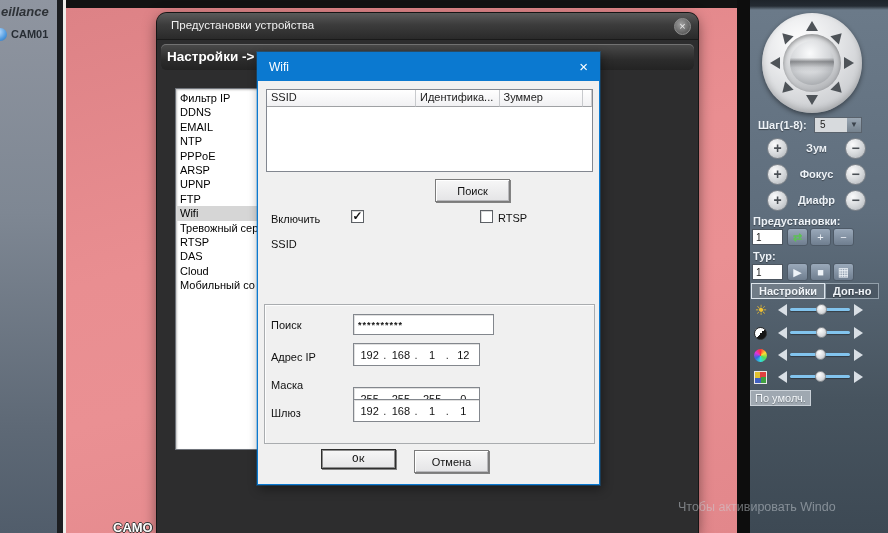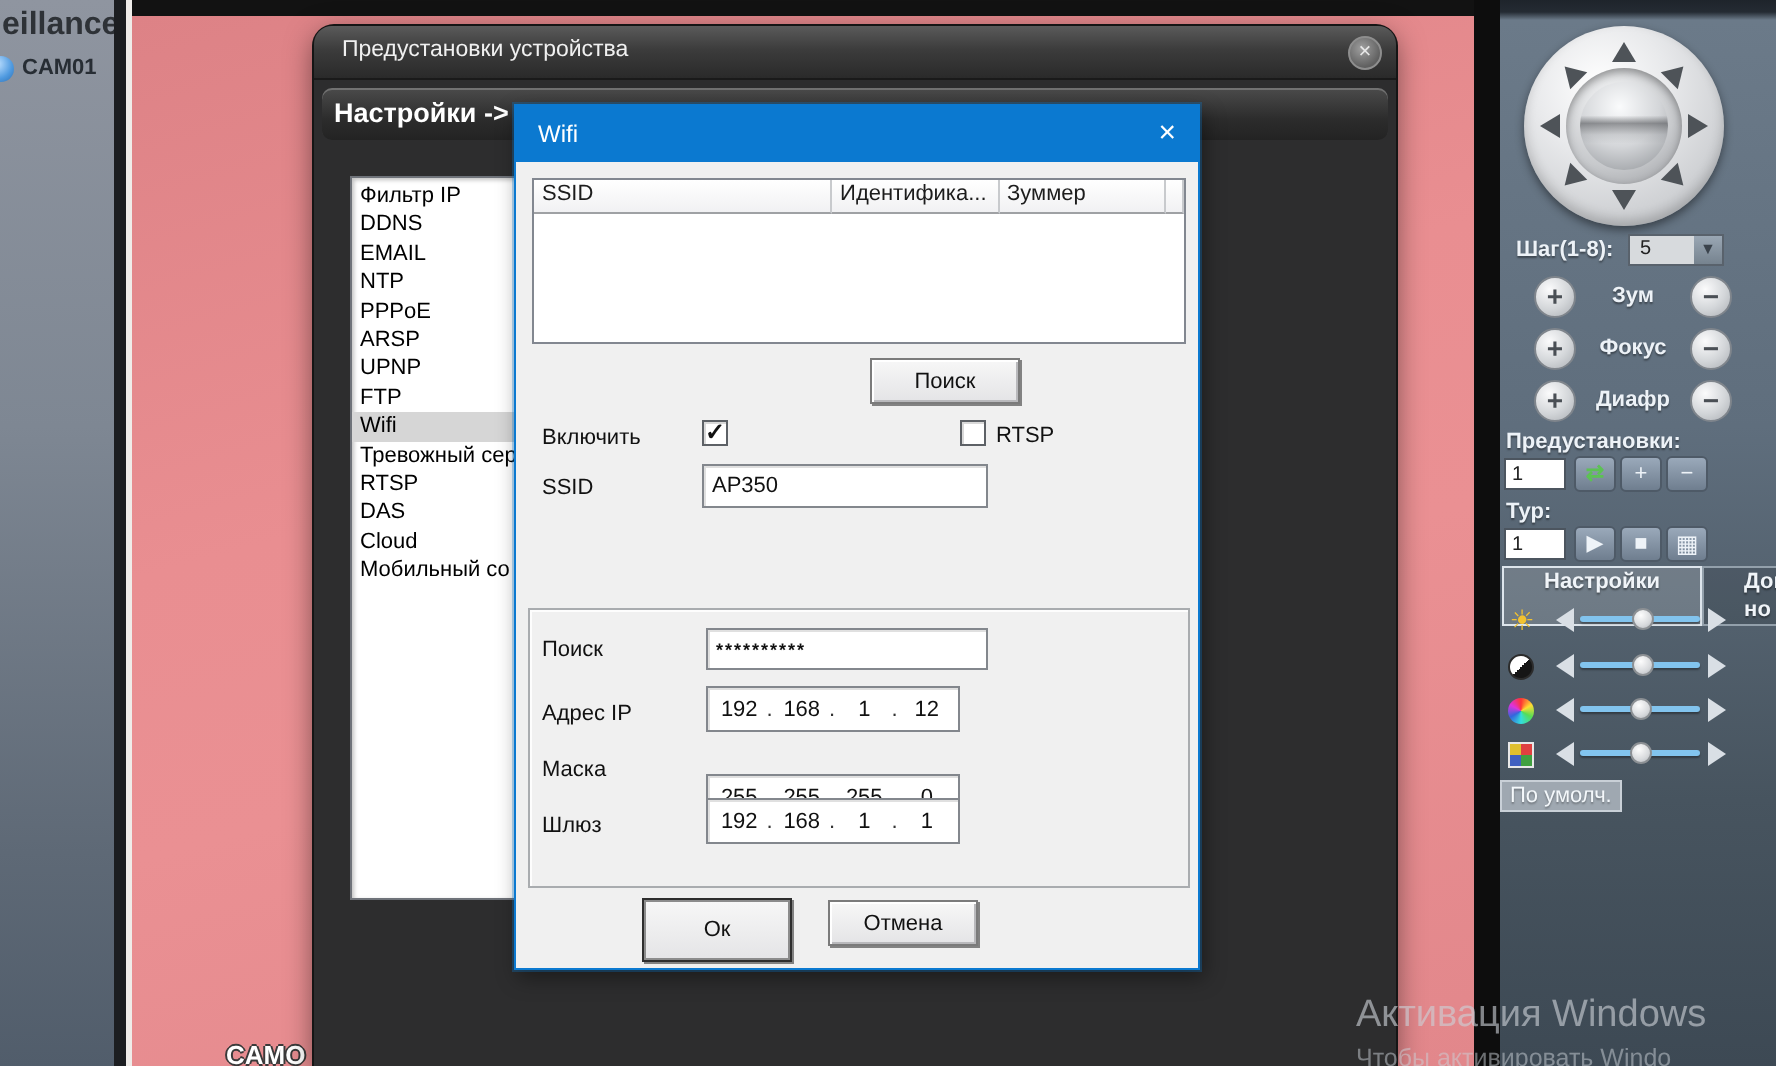--- a/index.html
+++ b/index.html
@@ -2,21 +2,21 @@
 <html><head>
 <meta charset="utf-8">
 <style>
   * { margin:0; padding:0; box-sizing:border-box; }
   body { font-family:"Liberation Sans", sans-serif; background:#141414; }
   .screen { position:relative; width:888px; height:533px; overflow:hidden; background:#141414; }
 
   
   .sidebar { position:absolute; left:0; top:0; width:57px; height:533px;
     background:linear-gradient(180deg,#8f95a0 0%,#7e8793 40%,#5e6976 80%,#515d6b 100%); }
-  .sb-title { position:absolute; left:1px; top:4px; font-size:16px; font-weight:bold; color:#2e3237; white-space:nowrap; }
+  .sb-title { position:absolute; left:1px; top:4px; font-size:13px; font-weight:bold; color:#2e3237; white-space:nowrap;font-style:italic; }
   .sb-cam { position:absolute; left:0; top:26px; height:16px; display:flex; align-items:center; font-size:11px; font-weight:bold; color:#272d34; }
   .cam-dot { width:13px; height:13px; margin-left:-6px; margin-right:4px; border-radius:50%; flex:0 0 auto;
     background:radial-gradient(circle at 35% 30%, #bfe0ff, #4f9ae0 60%, #2f6fb0); }
 
   .strip-dark { position:absolute; left:57px; top:0; width:6px; height:533px; background:#1c1e21; }
   .strip-light { position:absolute; left:63px; top:0; width:3px; height:533px; background:#efece9; }
   .top-strip { position:absolute; left:66px; top:0; width:671px; height:8px; background:#121212; }
   .gap-strip { position:absolute; left:737px; top:0; width:13px; height:533px; background:#0d0d0d; }
 
   
@@ -55,21 +55,21 @@
   .wd-table { position:absolute; left:8px; top:36px; width:327px; height:83px; background:#fff; border:1px solid #828790; }
   .wd-thead { display:flex; height:17px; }
   .th { padding:1px 4px; font-size:11px; color:#1c1c1c; background:linear-gradient(#ffffff,#f1f1f3);
     border-right:1px solid #c8cacd; border-bottom:1px solid #9fa1a4; white-space:nowrap; overflow:hidden; }
   .th.c1 { width:150px; } .th.c2 { width:84px; } .th.c3 { width:84px; } .th.c4 { flex:1; }
 
   .wbtn { position:absolute; font-family:"Liberation Sans",sans-serif; font-size:11px; color:#111; text-align:center;
     background:linear-gradient(#f7f7f7,#e4e4e6); border:1px solid #7b7b7b;
     box-shadow:inset 1px 1px 0 #fff, inset -1px -1px 0 #b9b9bc, 1px 1px 0 rgba(40,40,40,.55); cursor:pointer; }
   .btn-search { left:133px; top:126px; width:75px; height:23px;margin-left:44px; }
-  .btn-ok { left:63px; top:396px; width:75px; height:32px; border:1px solid #2e2e2e; box-shadow:inset 0 0 0 1px #8c8c8c, 1px 1px 0 rgba(40,40,40,.55); }
+  .btn-ok { left:63px; top:396px; width:75px; height:20px; border:1px solid #2e2e2e; box-shadow:inset 0 0 0 1px #8c8c8c, 1px 1px 0 rgba(40,40,40,.55);font-family:Liberation Mono, monospace; }
   .btn-cancel { left:156px; top:397px; width:75px; height:23px; }
 
   .wlabel { position:absolute; font-size:11px; color:#111; white-space:nowrap; }
   .checkbox { position:absolute; width:13px; height:13px; background:#fff; border:1px solid #5d6166;
     box-shadow:inset 1px 1px 0 rgba(0,0,0,.15); cursor:pointer; }
   .checkbox .chk { display:none; font-size:12px; font-weight:bold; color:#111; line-height:11px; text-align:center; }
   .checkbox.on .chk { display:block; }
 
   .winput { position:absolute; background:#fff; border:1px solid #83878d; box-shadow:inset 1px 1px 0 rgba(0,0,0,.12);
     font-family:"Liberation Sans",sans-serif; font-size:11px; color:#111; padding:0 4px; }
@@ -129,21 +129,21 @@
   .ni-preset { top:229px; } .ni-tour { top:264px; }
   .btn-row { position:absolute; left:37px; display:flex; gap:2px; }
   .br-preset { top:228px; } .br-tour { top:263px; }
   .sq-btn { width:21px; height:18px; border-radius:3px; cursor:pointer; text-align:center;
     background:linear-gradient(#9aa9ba,#6f7e8f); border:1px solid #4e5a67;
     color:#eef3f8; font-size:11px; line-height:16px; }
   .ic-swap { color:#5cc253; font-weight:bold; }
   .ic-grid { font-size:12px; }
 
   .tabs { position:absolute; left:1px; top:283px; display:flex; }
-  .tab { font-size:11px; font-weight:bold; color:#f0f4f8; padding:0 20px; line-height:14px; cursor:pointer;
+  .tab { font-size:11px; font-weight:bold; color:#f0f4f8; padding:0 7px; line-height:14px; cursor:pointer;
     border:1px solid #93a0ab; background:rgba(0,0,0,.10); text-shadow:0 1px 1px rgba(0,0,0,.4); }
   .tab.on { border:1px solid #dde5ec; background:rgba(255,255,255,.16); }
 
   .slider-row { position:absolute; left:0; width:138px; height:18px; }
   .sr0 { top:301px; } .sr1 { top:324px; } .sr2 { top:346px; } .sr3 { top:368px; }
   .sicon { position:absolute; left:4px; top:2px; width:14px; height:14px; }
   .icon-sun { font-size:14px; line-height:14px; color:#f2c230; text-align:center; }
   .icon-contrast { border-radius:50%; width:13px; height:13px; margin-top:1px; border:1px solid #2c2c2c;
     background:linear-gradient(135deg,#ffffff 50%,#161616 50%); }
   .icon-wheel { border-radius:50%; width:13px; height:13px; margin-top:1px;
@@ -236,21 +236,20 @@
     <span class="wlabel" style="left:13px; top:160px;">Включить</span>
     <span class="checkbox on" style="left:93px; top:157px;">
       <span class="chk">✓</span>
     </span>
     <span class="checkbox" style="left:222px; top:157px;">
       
     </span>
     <span class="wlabel" style="left:240px; top:159px;">RTSP</span>
 
     <span class="wlabel" style="left:13px; top:185px;">SSID</span>
-    <input class="winput" style="left: 93px; top: 179px; width: 143px; height: 22px;" value="AP350">
 
     <div class="groupbox"></div>
 
     <span class="wlabel" style="left:13px; top:266px;">Поиск</span>
     <input class="winput pw" style="left: 95px; top: 261px; width: 141px; height: 21px;" value="**********">
 
     <span class="wlabel" style="left:13px; top:298px;">Адрес IP</span>
     <div class="ip-box" style="left:95px; top:290px; width:127px; height:23px;">
       <span class="oct">192</span>
       <span class="oct">168</span>
@@ -366,17 +365,16 @@
       <span class="strack">
         <span class="sthumb" style="left: calc(50% - 5px);"></span>
       </span>
       <span class="sarrow sa-right"></span>
     </div>
 
     <span class="default-btn">По умолч.</span>
   </div>
 
   <div class="watermark">
-    <div class="wm1">Активация Windows</div>
     <div class="wm2">Чтобы активировать Windo</div>
   </div>
 
 </div>
 
 </body></html>

